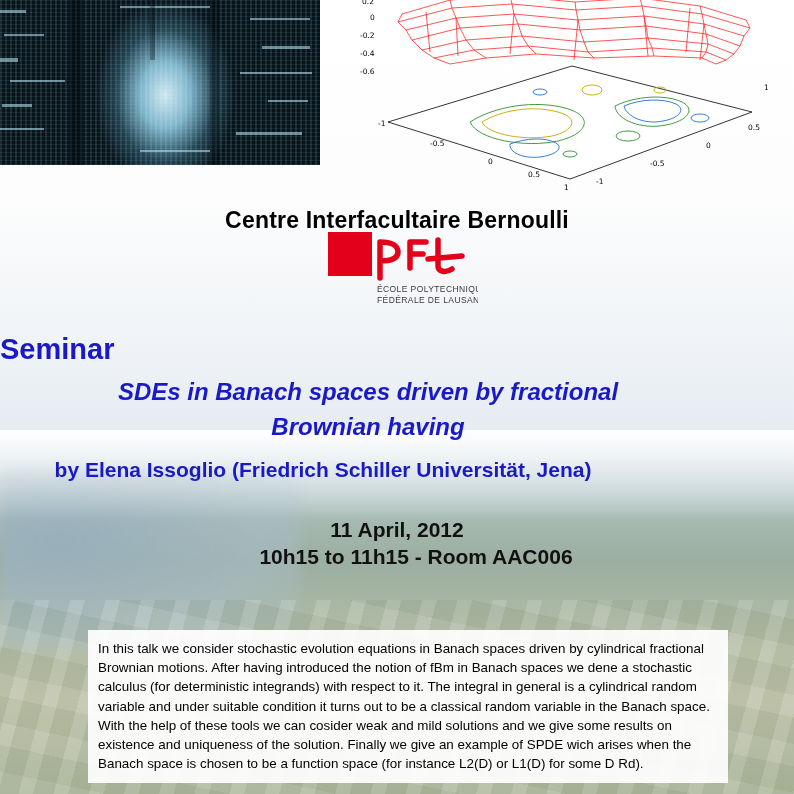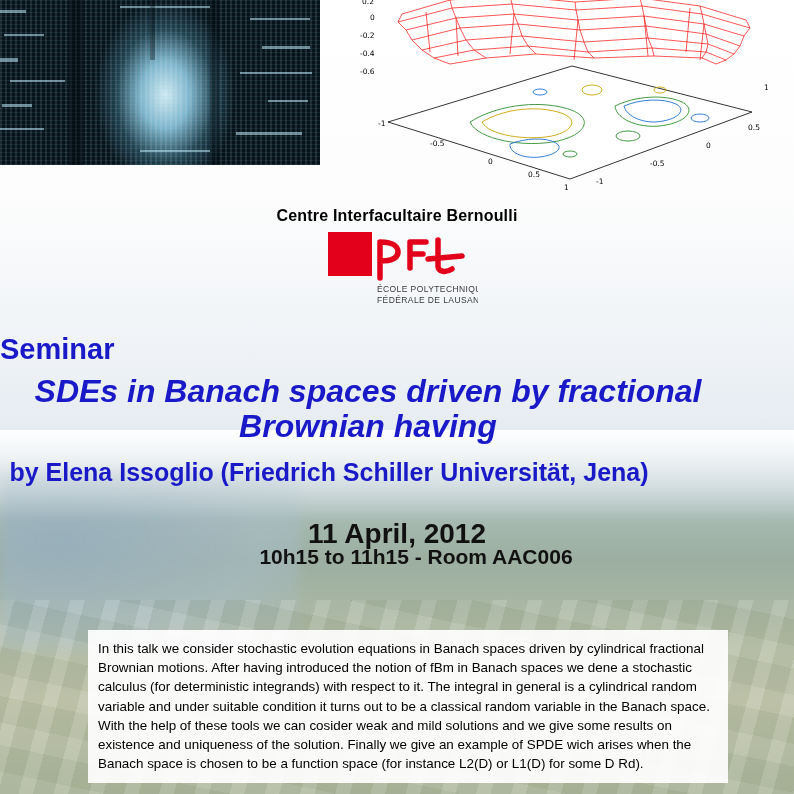--- a/index.html
+++ b/index.html
@@ -102,21 +102,21 @@
     left: 360px; top: -6px;
     width: 420px; height: 200px;
   }
 
   
   .cib-title {
     position: absolute;
     left: 0; top: 207px;
     width: 794px;
     text-align: center;
-    font-size: 16px;
+    font-size: 23px;
     font-weight: bold;
     color: #000000;
     letter-spacing: 0.2px;
   }
 
   .epfl-logo {
     position: absolute;
     left: 328px; top: 232px;
     width: 150px; height: 80px;
   }
@@ -128,42 +128,41 @@
     text-align: left;
     font-size: 29px;
     font-weight: bold;
     color: #1919c8;
   }
   .talk-title {
     position: absolute;
     left: 0; top: 374px;
     width: 736px;
     text-align: center;
-    font-size: 32px;
+    font-size: 24px;
     font-weight: bold;
     font-style: italic;
     color: #1919c8;
     line-height: 35px;
   }
   .speaker {
     position: absolute;
     left: 0; top: 458px;
     width: 646px;
     text-align: center;
-    font-size: 25px;
+    font-size: 21px;
     font-weight: bold;
     color: #1919c8;
-    padding-left: 6px;
   }
   .date {
     position: absolute;
     left: 0; top: 518px;
     width: 794px;
     text-align: center;
-    font-size: 28px;
+    font-size: 21px;
     font-weight: bold;
     color: #111111;
   }
   .time-room {
     position: absolute;
     left: 0; top: 545px;
     width: 794px;
     text-align: center;
     font-size: 21px;
     font-weight: bold;

